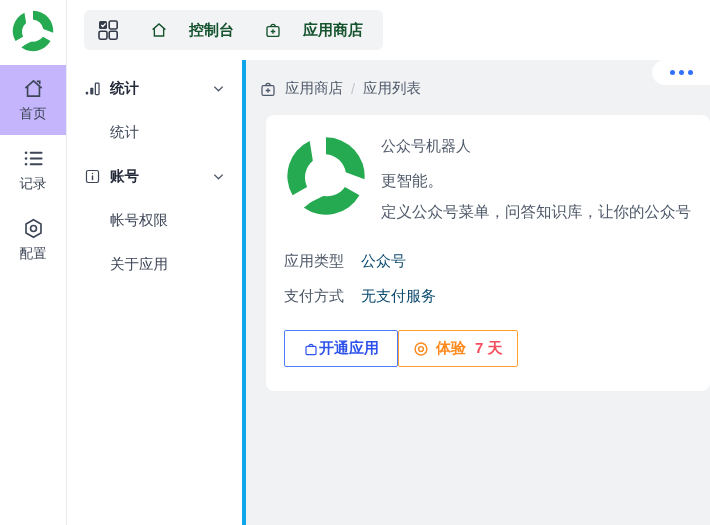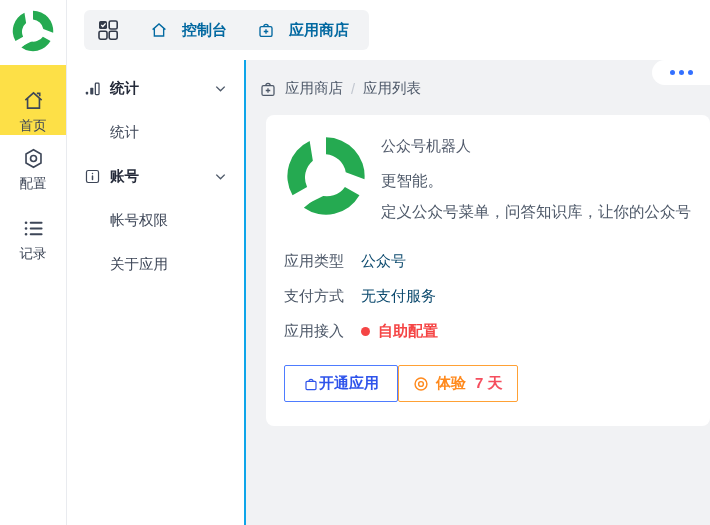--- a/index.html
+++ b/index.html
@@ -7,38 +7,38 @@
     font-family:"Liberation Sans", sans-serif; color:#4e5969; }
   .app { display:flex; width:710px; height:525px; }
 
   
   .rail { width:67px; height:100%; background:#fff; border-right:1px solid #e9ebef;
     display:flex; flex-direction:column; align-items:center; flex-shrink:0; }
   .logo-box { width:48px; height:48px; margin:7px 0 10px; display:flex; align-items:center; justify-content:center; }
   .logo-box svg { width:44px; height:44px; }
   .rail-item { width:100%; height:70px; display:flex; flex-direction:column;
     align-items:center; justify-content:center; gap:5px; color:#3d4657; cursor:pointer; }
-  .rail-item.active { background:#fde047;justify-content:flex-end; }
+  .rail-item.active { background:#c4b5fd; }
   .rail-item svg { width:23px; height:23px; }
   .rail-label { font-size:13.5px; }
 
   
   .right { flex:1; display:flex; flex-direction:column; min-width:0; }
   .topbar { height:60px; background:#fff; display:flex; align-items:center; padding-left:17px; flex-shrink:0; }
   .tabbar { background:#f2f3f5; border-radius:6px; height:40px; display:inline-flex;
     align-items:center; padding:0 20px 0 12px; gap:30px; }
   .grid-btn { width:24px; height:24px; cursor:pointer; display:flex; }
-  .tab { display:flex; align-items:center; gap:14px; font-size:15px; font-weight:700;
-    color:#0369a1; cursor:pointer; }
+  .tab { display:flex; align-items:center; gap:21px; font-size:15px; font-weight:700;
+    color:#14532d; cursor:pointer; }
   .tab svg { width:18px; height:18px; }
 
   .body-row { flex:1; display:flex; min-height:0; }
 
   
-  .submenu { width:179px; background:#fff; border-right:2px solid #0ea5e9; padding-top:6px; flex-shrink:0; }
+  .submenu { width:179px; background:#fff; border-right:4px solid #0ea5e9; padding-top:6px; flex-shrink:0; }
   .menu-section { height:44px; display:flex; align-items:center; padding:0 16px 0 17px;
     font-size:14.5px; font-weight:700; color:#252b3a; cursor:pointer; }
   .menu-section svg.mi { width:17px; height:17px; margin-right:9px; color:#3d4657; }
   .menu-section .spacer { flex:1; }
   .menu-section svg.chev { width:15px; height:15px; color:#4e5969; }
   .menu-sub { height:44px; display:flex; align-items:center; padding-left:43px;
     font-size:14.5px; color:#3d4657; cursor:pointer; }
 
   
   .content { flex:1; background:#f1f2f4; position:relative; min-width:0; }
@@ -97,32 +97,32 @@
     </div>
     <div class="rail-item active">
       <svg viewBox="0 0 24 24" fill="none" stroke="currentColor" stroke-width="1.7">
         <path d="M3.5 11.5 L12 4 L20.5 11.5"></path>
         <path d="M5.8 9.6 V20 H18.2 V9.6"></path>
         <path d="M15.5 4.5 h3 v3"></path>
       </svg>
       <span class="rail-label">首页</span>
     </div>
     <div class="rail-item">
+      <svg viewBox="0 0 24 24" fill="none" stroke="currentColor" stroke-width="1.9" stroke-linecap="round">
+        <path d="M9 6 H20.5 M9 12 H20.5 M9 18 H20.5"></path>
+        <path d="M4.2 6 h.01 M4.2 12 h.01 M4.2 18 h.01" stroke-width="2.8"></path>
+      </svg>
+      <span class="rail-label">记录</span>
+    </div>
+    <div class="rail-item">
       <svg viewBox="0 0 24 24" fill="none" stroke="currentColor" stroke-width="1.7">
         <path d="M12 2.8 L19.8 7.3 V16.7 L12 21.2 L4.2 16.7 V7.3 Z"></path>
         <circle cx="12" cy="12" r="3.1"></circle>
       </svg>
       <span class="rail-label">配置</span>
-    </div>
-    <div class="rail-item">
-      <svg viewBox="0 0 24 24" fill="none" stroke="currentColor" stroke-width="1.9" stroke-linecap="round">
-        <path d="M9 6 H20.5 M9 12 H20.5 M9 18 H20.5"></path>
-        <path d="M4.2 6 h.01 M4.2 12 h.01 M4.2 18 h.01" stroke-width="2.8"></path>
-      </svg>
-      <span class="rail-label">记录</span>
     </div>
   </aside>
 
   <div class="right">
 
     <header class="topbar">
       <div class="tabbar">
         <span class="grid-btn">
           <svg viewBox="0 0 24 24">
             <rect x="3" y="3" width="8" height="8" rx="1.6" fill="#333a49"></rect>
@@ -222,27 +222,20 @@
           </div>
 
           <div class="fields">
             <div class="field-row">
               <span class="field-label">应用类型</span>
               <span class="field-value muted">公众号</span>
             </div>
             <div class="field-row">
               <span class="field-label">支付方式</span>
               <span class="field-value muted">无支付服务</span>
-            </div>
-            <div class="field-row">
-              <span class="field-label">应用接入</span>
-              <span class="field-value danger">
-                <span class="dot-red"></span>
-                <span>自助配置</span>
-              </span>
             </div>
           </div>
 
           <div class="actions">
             <button class="btn-open">
               <svg viewBox="0 0 24 24" fill="none" stroke="currentColor" stroke-width="1.8">
                 <rect x="4.5" y="8" width="15" height="12.5" rx="1.6"></rect>
                 <path d="M9 8 a3 3 0 0 1 6 0"></path>
               </svg>
               <span>开通应用</span>

